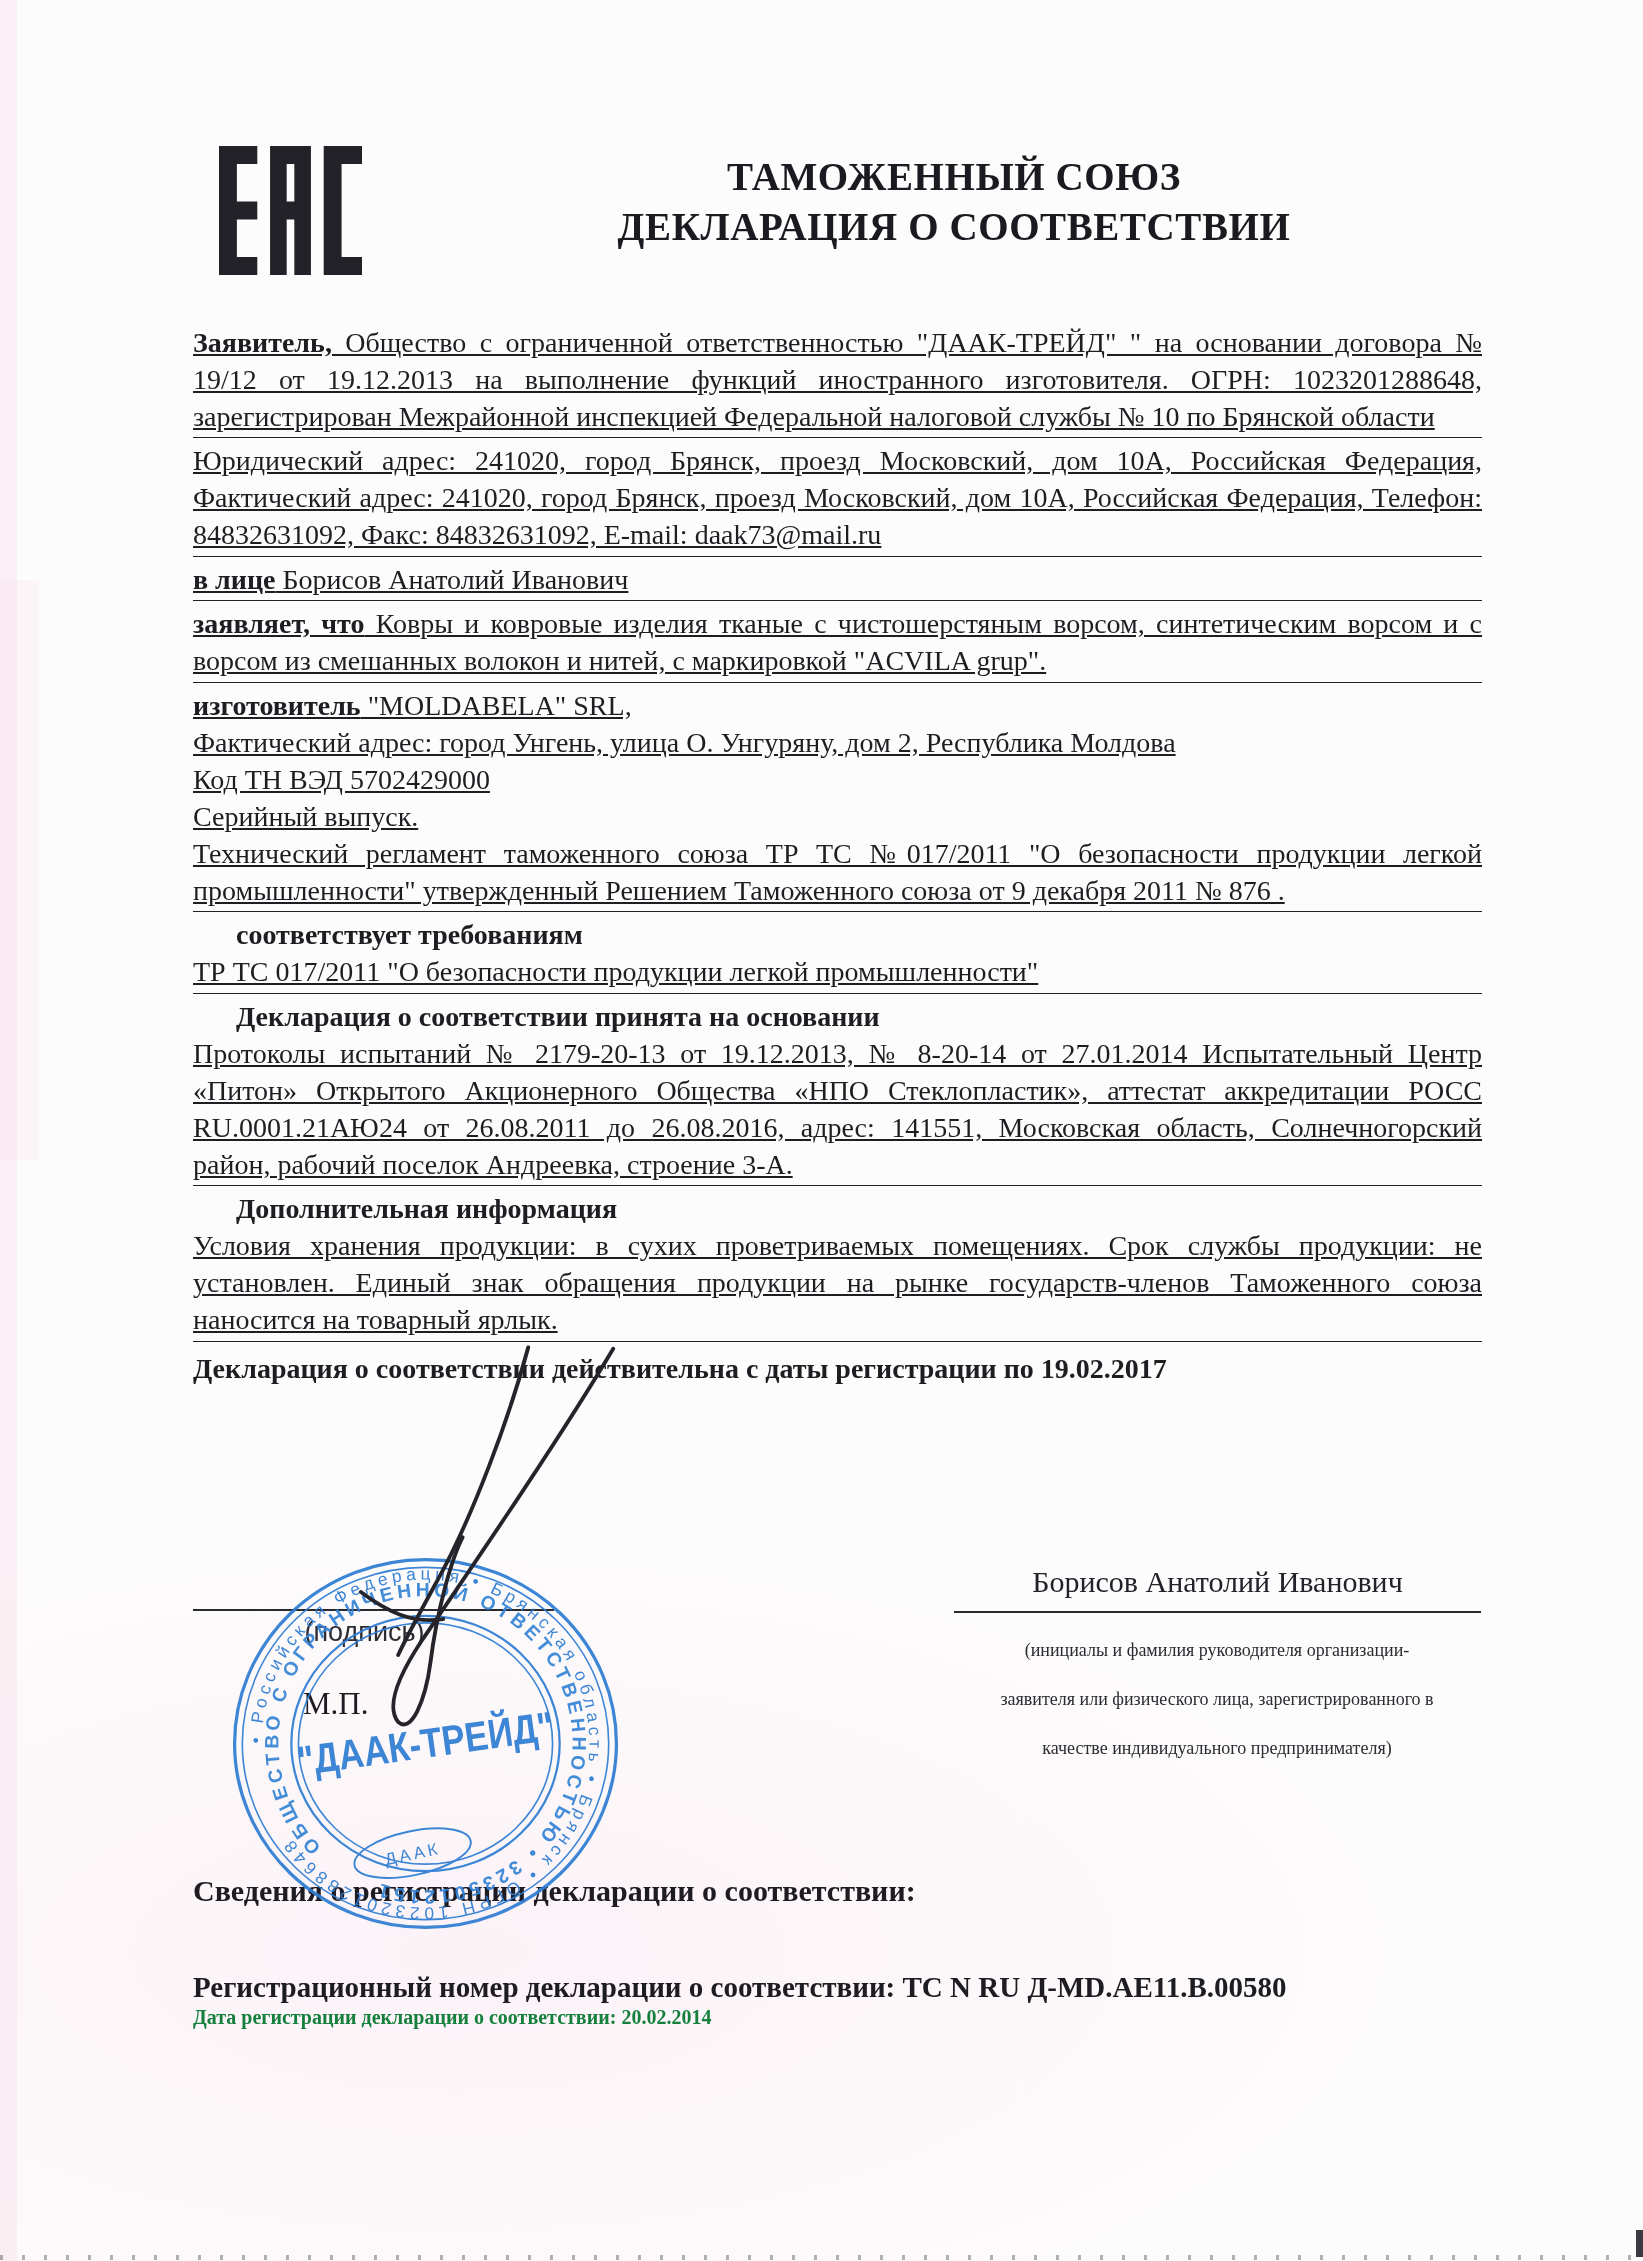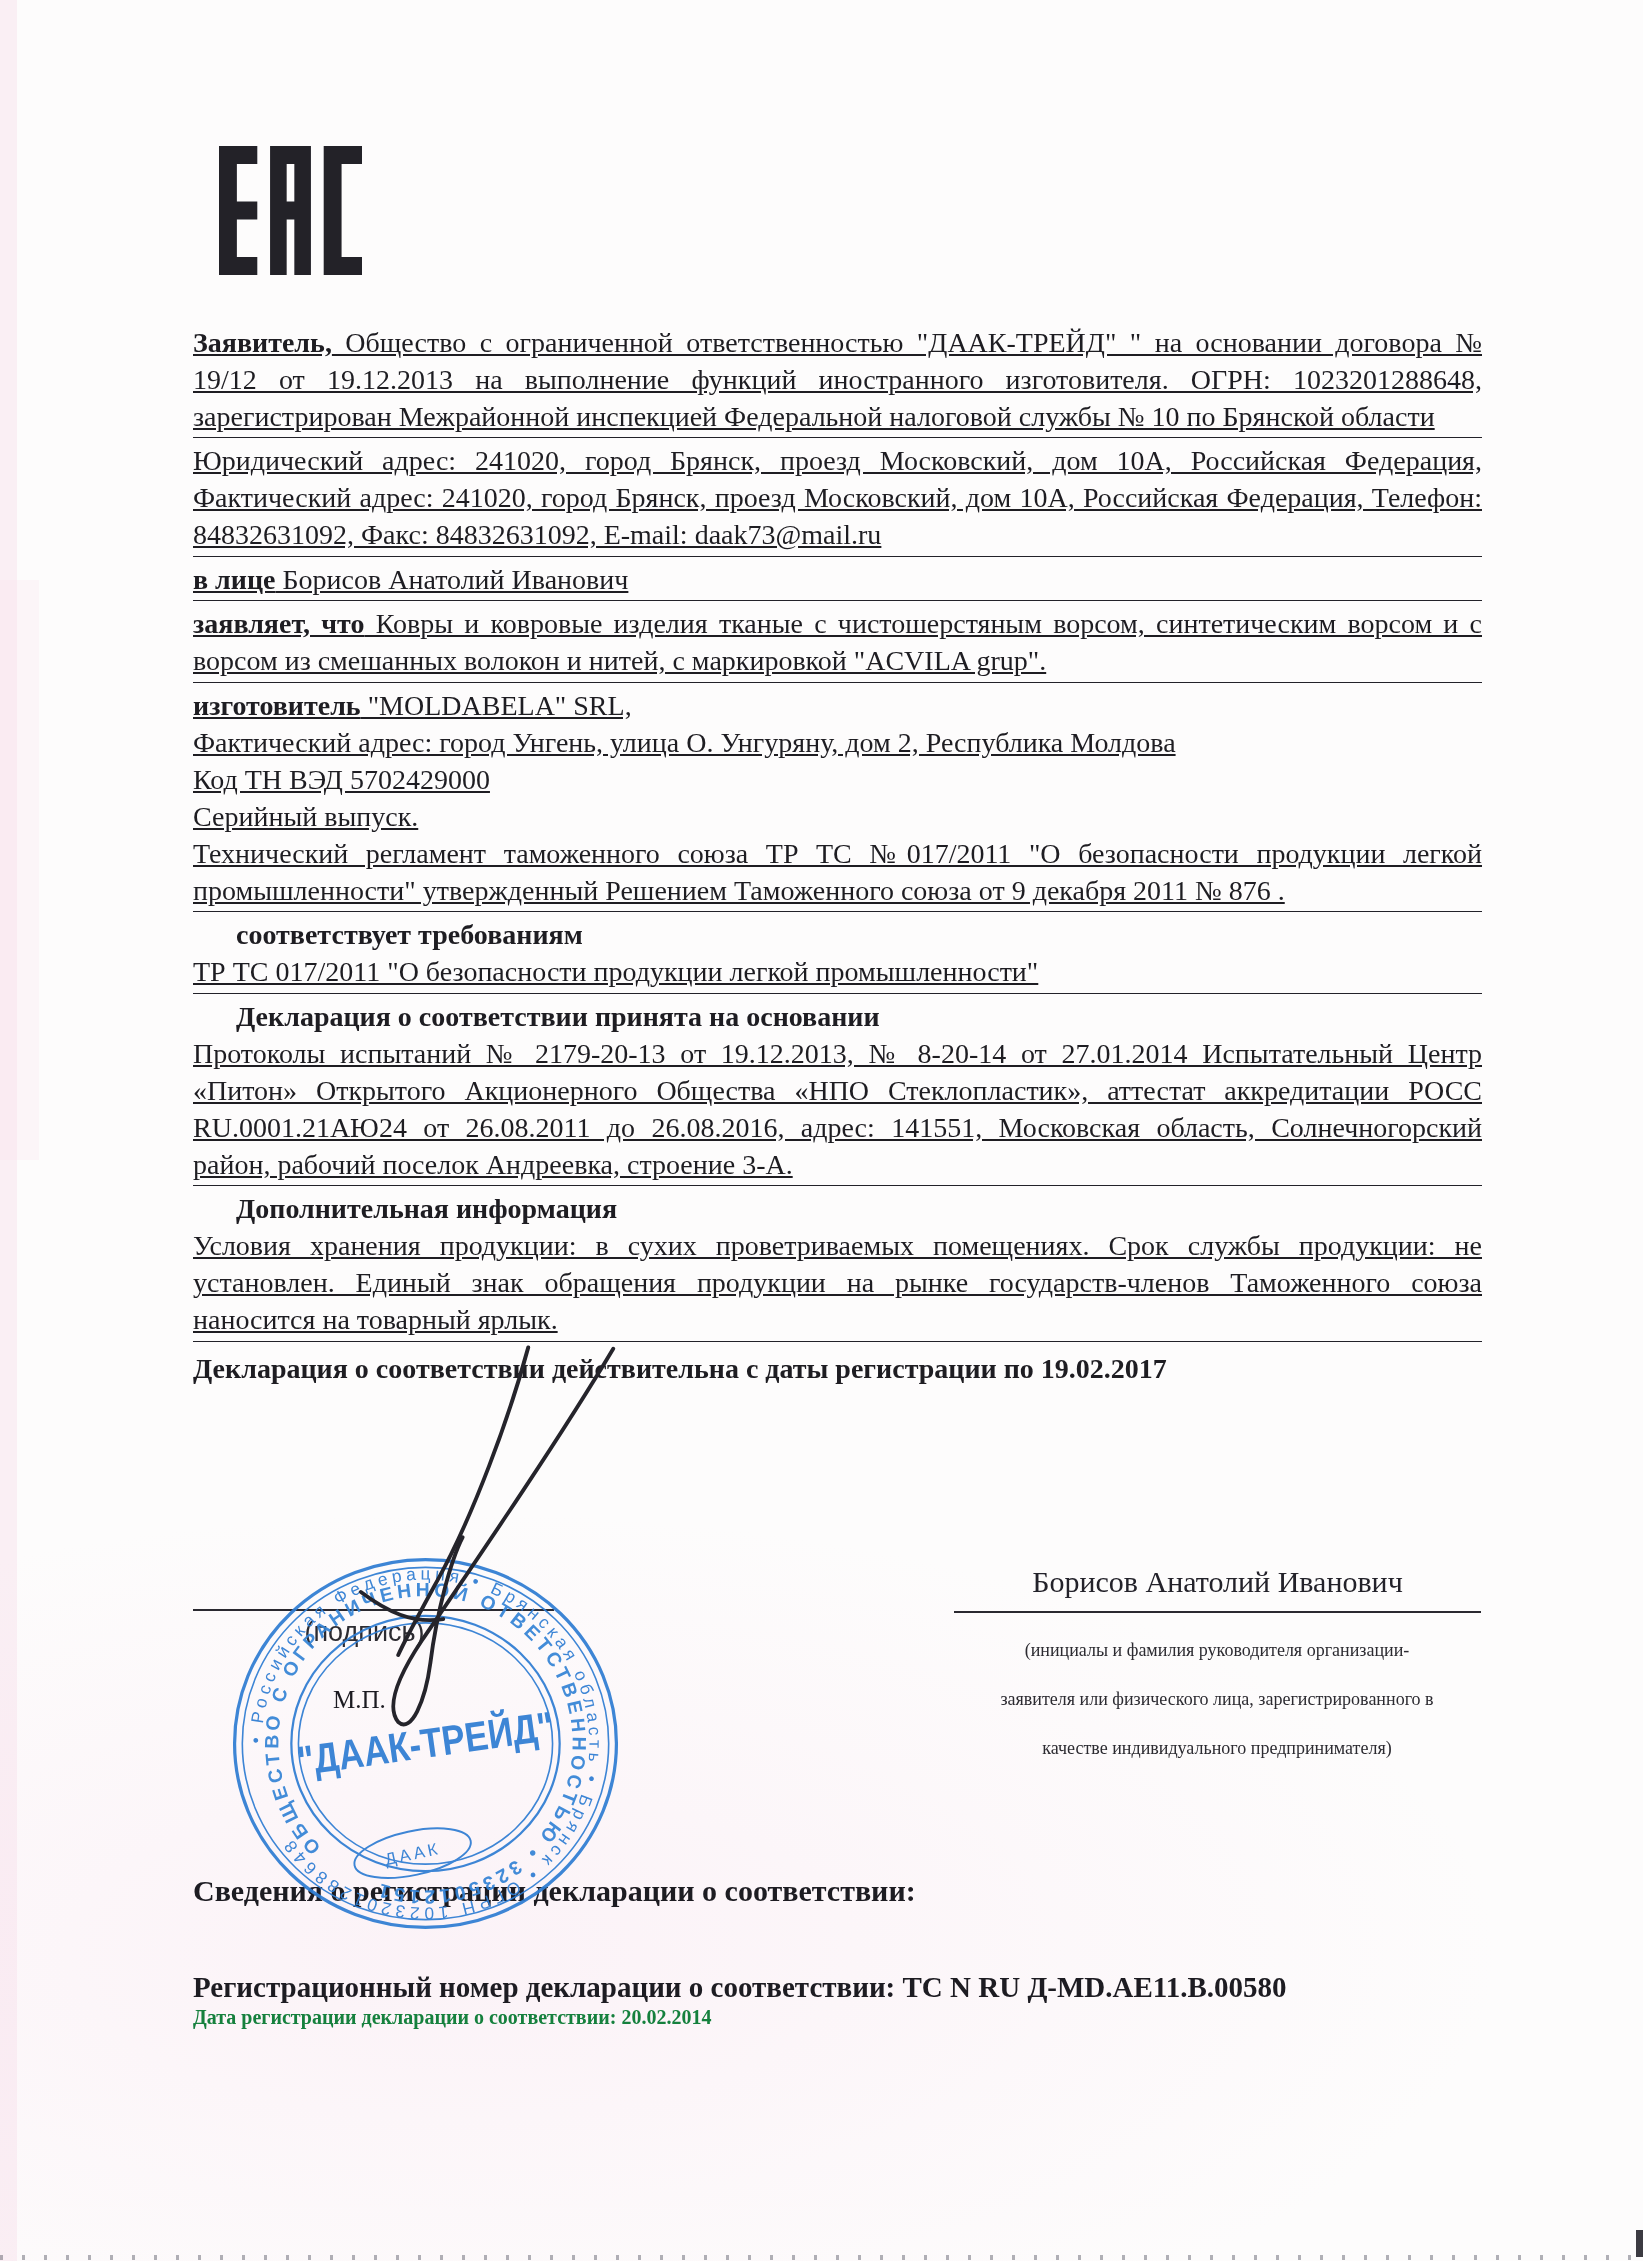--- a/index.html
+++ b/index.html
@@ -54,21 +54,21 @@
   }
   .head-name{
     position:absolute;left:954px;top:1565px;width:527px;text-align:center;
     font-size:30px;color:#23222a;z-index:1;
   }
   .sig-caption{
     position:absolute;left:902px;top:1626px;width:630px;text-align:center;
     font-family:Liberation Serif, serif;font-size:18px;line-height:49px;
     color:#2c2b31;z-index:1;
   }
-  .mp-label{position:absolute;left:333px;top:1686px;font-size:25px;color:#1c1b21;z-index:2;}
+  .mp-label{position:absolute;left:303px;top:1686px;font-size:31px;color:#1c1b21;z-index:2;}
 
   .stamp{position:absolute;left:219px;top:1550px;width:413px;height:387px;z-index:3;opacity:.93;}
   .stamp text{font-family:"Liberation Sans", sans-serif;}
   .signature-svg{position:absolute;left:348px;top:1334px;width:309px;height:413px;z-index:4;}
 
   
   .reg-header{position:absolute;left:193px;top:1874px;font-size:30px;font-weight:bold;color:#1d1c22;}
   .reg-number{position:absolute;left:193px;top:1951px;font-size:29px;font-weight:bold;color:#1d1c22;margin-top:20px;}
   .reg-date{position:absolute;left:193px;top:2006px;font-size:20px;font-weight:bold;color:#15803d;}
 </style>
@@ -80,20 +80,24 @@
   <div class="tint-left"></div>
   <div class="tint-low"></div>
   <div class="tint-mid"></div>
 
   <svg class="eac-logo" viewBox="0 0 112 100" preserveAspectRatio="none">
     <path d="M0 0 H30 V14 H14 V43 H30 V57 H14 V86 H30 V100 H0 Z" fill="#232228"></path>
     <path fill-rule="evenodd" d="M40 0 H72 V100 H59 V57 H53 V100 H40 V0 Z M53 14 H59 V43 H53 Z" fill="#232228"></path>
     <path d="M82 0 H112 V14 H96 V86 H112 V100 H82 Z" fill="#232228"></path>
   </svg>
 
+  <div class="doc-title">
+    <div>ТАМОЖЕННЫЙ СОЮЗ</div>
+    <div>ДЕКЛАРАЦИЯ О СООТВЕТСТВИИ</div>
+  </div>
 
   <div class="content">
 
     <p class="sec"><span class="lead">Заявитель,</span><span> Общество с ограниченной ответственностью "ДААК-ТРЕЙД" " на основании договора № 19/12 от 19.12.2013 на выполнение функций иностранного изготовителя. ОГРН: 1023201288648, зарегистрирован Межрайонной инспекцией Федеральной налоговой службы № 10 по Брянской области</span></p>
 
     <p class="sec"><span>Юридический адрес: 241020, город Брянск, проезд Московский, дом 10А, Российская Федерация, Фактический адрес: 241020, город Брянск, проезд Московский, дом 10А, Российская Федерация, Телефон: 84832631092, Факс: 84832631092, E-mail: daak73@mail.ru</span></p>
 
     <p class="sec"><span class="lead">в лице</span><span> Борисов Анатолий Иванович</span></p>
 
     <p class="sec"><span class="lead">заявляет, что</span><span> Ковры и ковровые изделия тканые с чистошерстяным ворсом, синтетическим ворсом и с ворсом из смешанных волокон и нитей, с маркировкой "ACVILA grup".</span></p>

